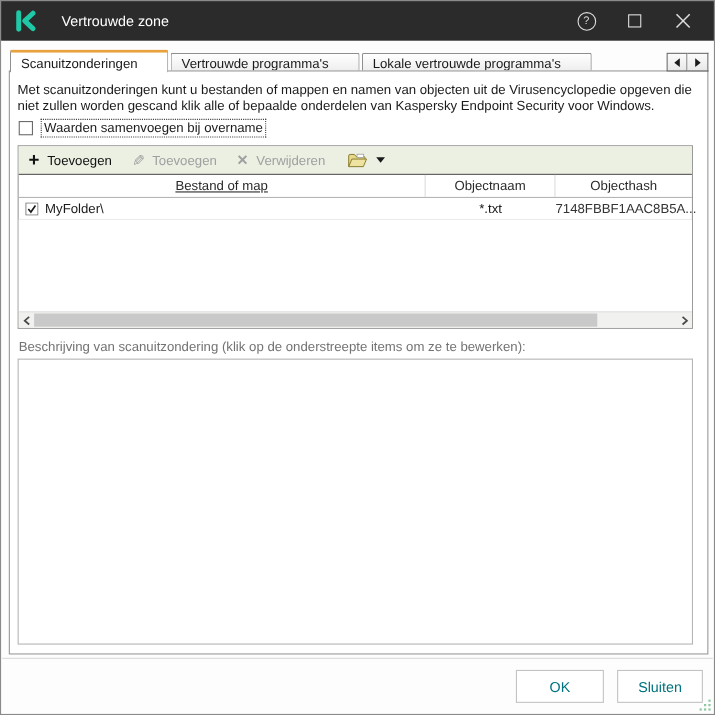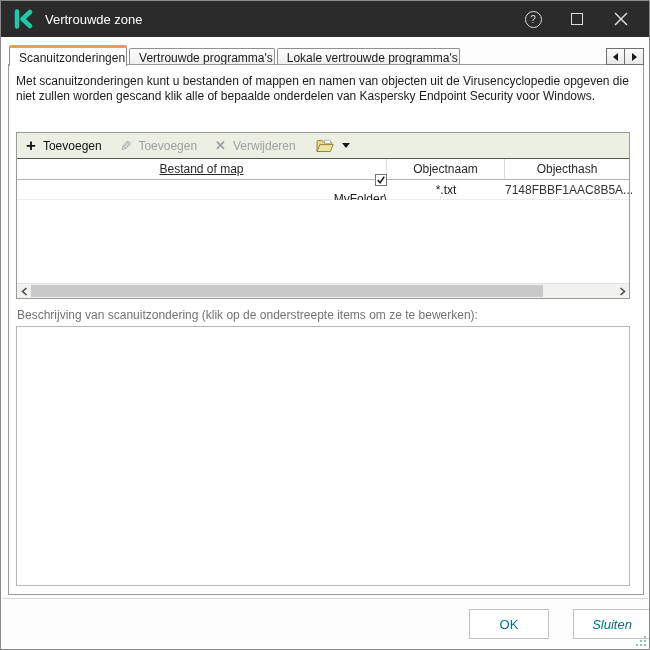--- a/index.html
+++ b/index.html
@@ -2,29 +2,29 @@
 <html><head>
 <meta charset="utf-8">
 <style>
   * { margin:0; padding:0; box-sizing:border-box; }
   html,body { width:650px; height:650px; font-family:"Liberation Sans", sans-serif; background:#fff; }
   .window { position:relative; width:650px; height:650px; background:#fdfdfd; border:1px solid #8a8a8a; overflow:hidden; }
 
   
   .titlebar { position:absolute; top:0; left:0; right:0; height:36px; background:#2b2b2b; display:flex; align-items:center; padding-left:13px; }
   .titlebar .logo { width:20px; height:20px; margin-right:11px; }
-  .titlebar .title { color:#ffffff; font-size:13px; }
+  .titlebar .title { color:#ffffff; font-size:13px;margin-left:11px; }
   .tb-icons { position:absolute; right:18px; top:0; height:36px; display:flex; align-items:center; gap:24px; }
   .tb-btn { width:20px; height:20px; display:flex; align-items:center; justify-content:center; cursor:pointer; }
   .help-circle { width:17px; height:17px; border:1px solid #dedede; border-radius:50%; color:#dedede; font-size:10px; display:flex; align-items:center; justify-content:center; }
   .max-box { width:12px; height:12px; border:1px solid #dedede; }
 
   
   .tabstrip { position:absolute; top:44px; left:8px; right:50px; height:20px; display:flex; align-items:flex-end; }
-  .tab { border:1px solid #8f8f8f; border-bottom:none; background:linear-gradient(#ffffff,#ededed); font-size:12px; color:#1a1a1a; padding:2px 1px 3px 9px; height:17px; white-space:nowrap; cursor:pointer; border-radius:2px 2px 0 0; margin-right:2px; }
+  .tab { border:1px solid #8f8f8f; border-bottom:none; background:linear-gradient(#ffffff,#ededed); font-size:12px; color:#1a1a1a; padding:2px 27px 3px 9px; height:17px; white-space:nowrap; cursor:pointer; border-radius:2px 2px 0 0; margin-right:2px; }
   .tab.active { background:#fff; border-top:3px solid #e8a23d; height:21px; padding-top:3px; position:relative; z-index:3; margin-bottom:-1px; }
   .tab-scrollers { position:absolute; top:47px; right:5px; display:flex; z-index:2; }
   .tab-scroll-btn { width:19px; height:17px; border:1px solid #6e6e6e; background:linear-gradient(#fbfbfb,#e8e8e8); display:flex; align-items:center; justify-content:center; cursor:pointer; }
   .tab-scroll-btn + .tab-scroll-btn { border-left:none; }
   .tri-left { width:0; height:0; border-top:4px solid transparent; border-bottom:4px solid transparent; border-right:5px solid #1a1a1a; }
   .tri-right { width:0; height:0; border-top:4px solid transparent; border-bottom:4px solid transparent; border-left:5px solid #1a1a1a; }
 
   
   .tabpanel { position:absolute; left:7px; top:63px; width:636px; height:531px; border:1px solid #9a9a9a; background:#fff; z-index:1; }
   .description { position:absolute; left:7px; top:9px; width:618px; font-size:12px; line-height:15px; color:#1a1a1a; }
@@ -42,39 +42,39 @@
   .pencil-icon { font-size:14px; color:#a0a0a0; transform:scaleX(-1); display:inline-block; }
   .x-icon { font-size:13px; font-weight:bold; color:#a0a0a0; }
   .folder-btn { display:flex; align-items:center; gap:8px; margin-left:2px; cursor:pointer; }
   .caret-down { width:0; height:0; border-left:4px solid transparent; border-right:4px solid transparent; border-top:5px solid #1a1a1a; }
 
   .thead { height:21px; display:flex; border-bottom:1px solid #b5b5b5; flex:none; }
   .th { font-size:12px; color:#2a2a2a; display:flex; align-items:center; justify-content:center; border-right:1px solid #dcdcdc; cursor:pointer; }
   .th:last-child { border-right:none; }
   .col1 { width:370px;text-decoration:underline; } .col2 { width:118px; } .col3 { width:124px; }
   .trow { height:20px; display:flex; align-items:center; border-bottom:1px solid #ececec; font-size:12px; color:#1a1a1a; flex:none; cursor:pointer; }
-  .trow .c1 { width:370px; display:flex; align-items:flex-end; padding-left:6px; gap:6px;flex-direction:column; }
+  .trow .c1 { width:370px; display:flex; align-items:center; padding-left:6px; gap:6px; }
   .trow .c2 { width:118px; text-align:center; }
   .trow .c3 { width:124px; text-align:left; color:#333; }
   .row-check { width:12px; height:12px; }
   .tbody-fill { flex:1; background:#fff; }
 
   .hscroll { height:15px; background:#f1f1ef; border-top:1px solid #e0e0e0; position:relative; flex:none; }
   .hs-arrow { position:absolute; top:0; width:14px; height:14px; display:flex; align-items:center; justify-content:center; cursor:pointer; }
   .hs-left { left:0; } .hs-right { right:0; }
   .hs-thumb { position:absolute; left:14px; top:1px; width:512px; height:12px; background:#c9c9c9; cursor:pointer; }
 
   .desc-label { position:absolute; left:8px; top:243px; font-size:12px; color:#737373; }
   .desc-box { position:absolute; left:7px; top:261px; width:614px; height:260px; border:1px solid #b5b5b5; background:#fff; }
 
   
   .footer-sep { position:absolute; left:1px; right:1px; top:597px; height:1px; background:#dadada; }
   .btn { position:absolute; top:608px; height:30px; background:#fff; border:1px solid #c3c3c3; color:#00737f; font-size:13px; font-family:"Liberation Sans", sans-serif; cursor:pointer; }
   .btn-ok { left:468px; width:80px; }
-  .btn-close { left:572px; width:78px;font-style:italic; }
+  .btn-close { left:560px; width:78px; }
 
   .resize-grip { position:absolute; right:3px; bottom:3px; width:10px; height:10px; cursor:nwse-resize; }
   .resize-grip::before { content:""; position:absolute; right:0; top:0; width:2px; height:2px; background:#8cc9a0;
      box-shadow:0 4px 0 #8cc9a0, 0 8px 0 #8cc9a0, -4px 4px 0 #8cc9a0, -4px 8px 0 #8cc9a0, -8px 8px 0 #8cc9a0; }
 </style>
 </head>
 <body>
 
 <div class="window">
 
@@ -111,20 +111,24 @@
     </div>
     <div class="tab-scroll-btn">
       <span class="tri-right"></span>
     </div>
   </div>
 
   <div class="tabpanel">
 
     <p class="description">Met scanuitzonderingen kunt u bestanden of mappen en namen van objecten uit de Virusencyclopedie opgeven die niet zullen worden gescand klik alle of bepaalde onderdelen van Kaspersky Endpoint Security voor Windows.</p>
 
+    <div class="merge-row">
+      <span class="checkbox"></span>
+      <span class="merge-label">Waarden samenvoegen bij overname</span>
+    </div>
 
     <div class="table-frame">
 
       <div class="toolbar">
         <div class="tool-btn enabled">
           <span class="plus-icon">+</span>
           <span>Toevoegen</span>
         </div>
         <div class="tool-btn disabled">
           <span class="pencil-icon">✎</span>

